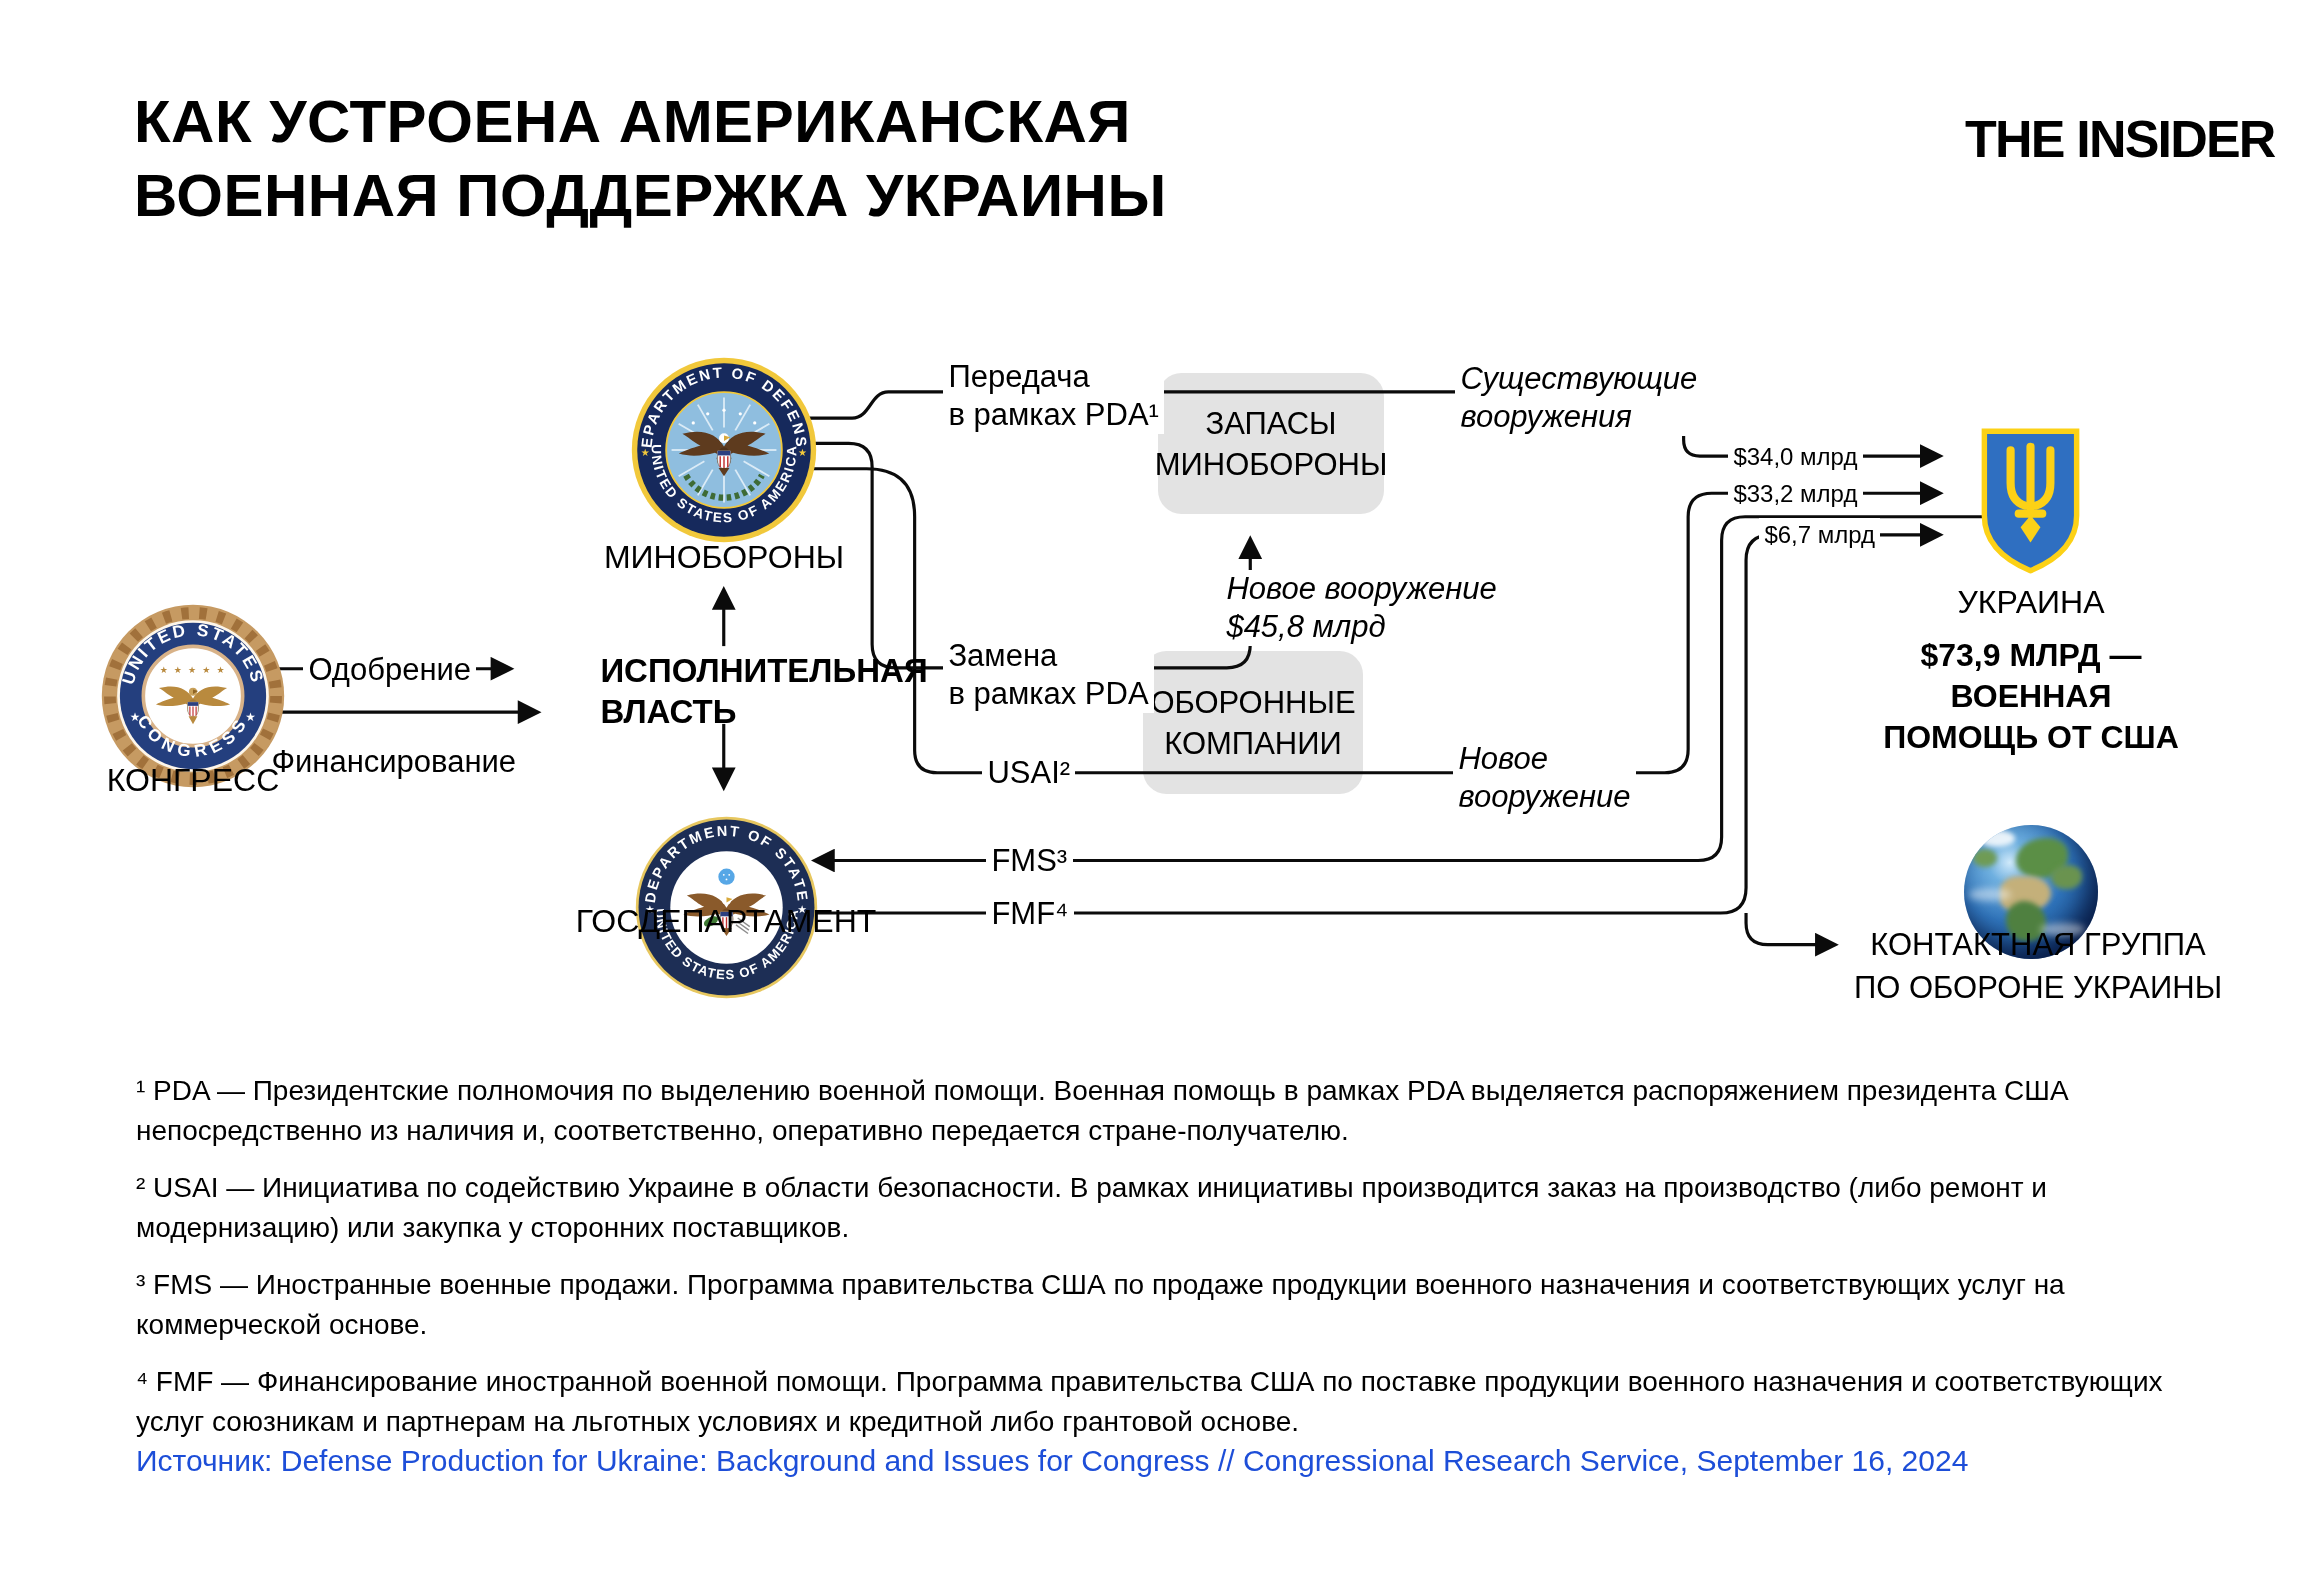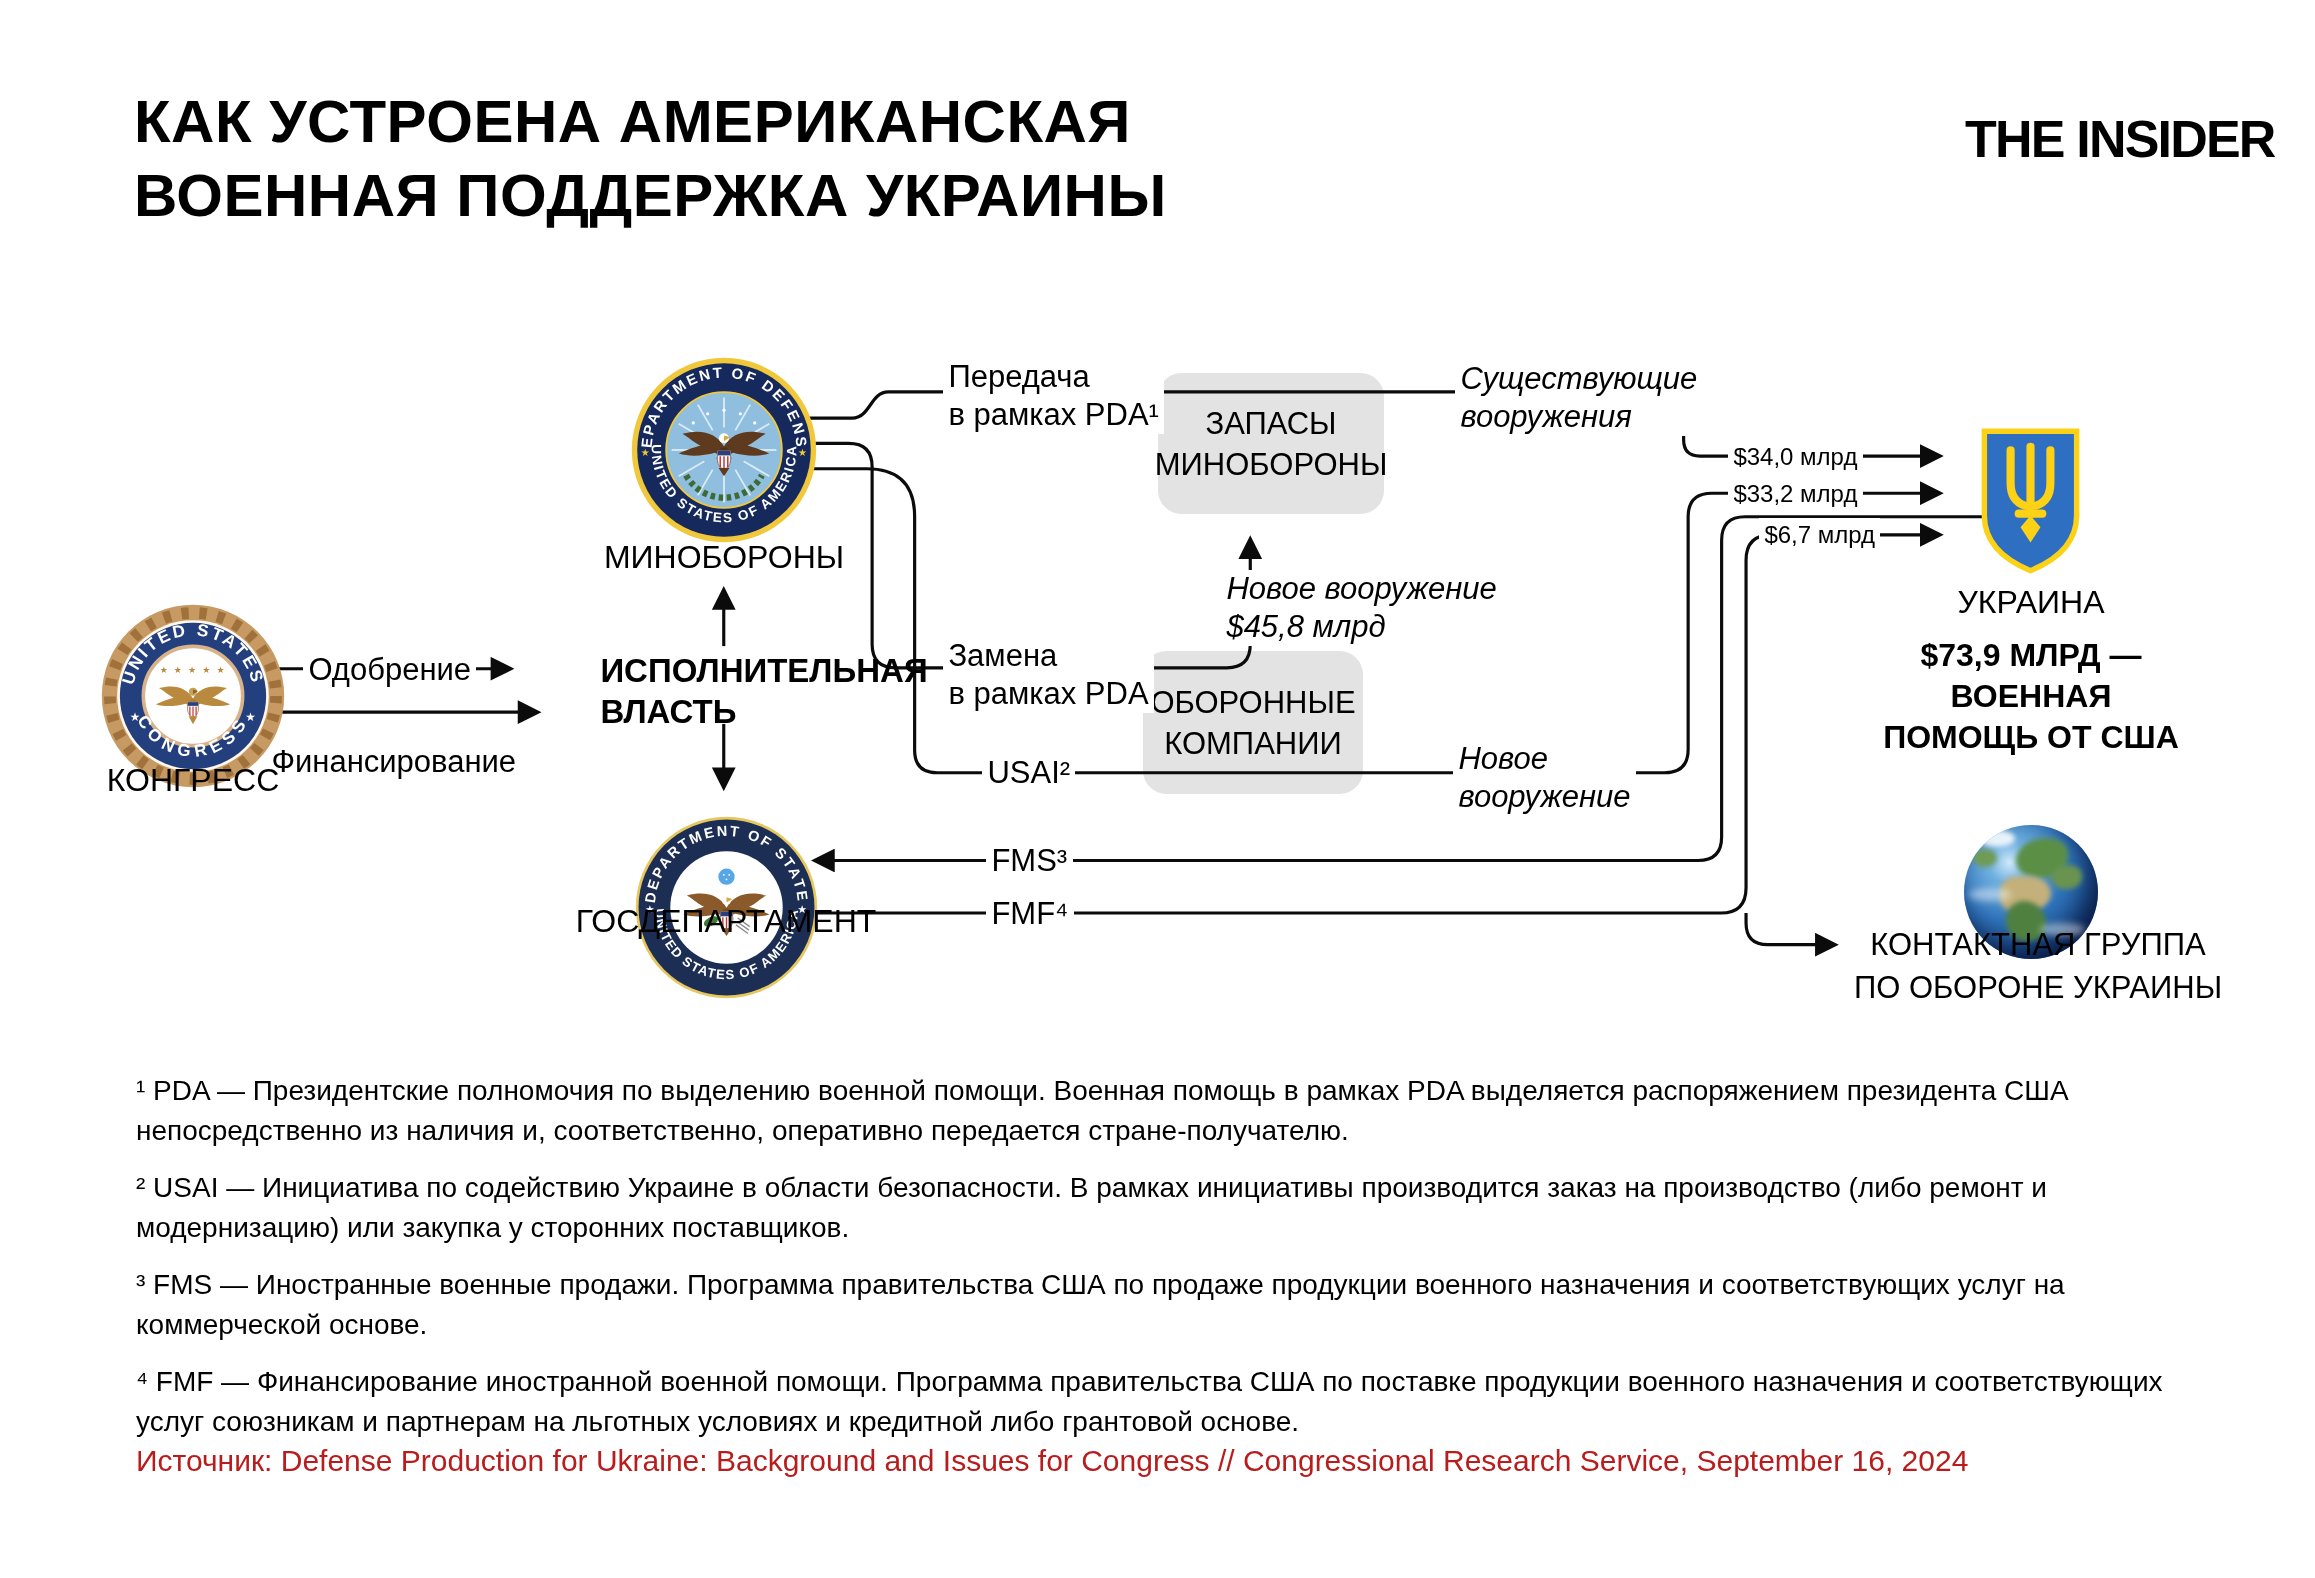--- a/index.html
+++ b/index.html
@@ -12,21 +12,21 @@
   .exec{left:724px;top:650px;transform:translateX(-50%);text-align:left;font-size:33px;font-weight:bold;line-height:41px;white-space:nowrap;margin-left:40px;}
   .gbox{background:#e3e3e3;border-radius:23.5px;display:flex;flex-direction:column;justify-content:center;
         align-items:center;font-size:31px;line-height:41px;text-align:center;}
   .lbl{font-size:31px;line-height:38px;background:#fff;padding:0 5.4px;white-space:nowrap;}
   .it{font-style:italic;}
   .amount{font-size:24px;line-height:34px;background:#fff;padding:0 5.4px;white-space:nowrap;}
   .total{left:2031px;top:635px;transform:translateX(-50%);text-align:center;font-size:32px;font-weight:bold;line-height:41px;white-space:nowrap;}
   .contact{left:2038px;top:923px;transform:translateX(-50%);text-align:center;font-size:31px;line-height:43px;white-space:nowrap;}
   .foot{left:136px;top:1071px;width:2090px;font-size:28px;line-height:40px;}
   .foot p{margin:0 0 17px 0;}
-  .source{left:136px;top:1444px;font-size:30px;color:#b91c1c;white-space:nowrap;}
+  .source{left:136px;top:1444px;font-size:30px;color:#1d4ed8;white-space:nowrap;}
   .seal-txt{font-weight:bold;fill:#ffffff;}
   .earth{left:1964px;top:825px;width:134px;height:134px;border-radius:50%;overflow:hidden;
          background:radial-gradient(circle at 34% 28%, #cfe9fa 0%, #6fb0e0 16%, #2f73ba 45%, #14427f 78%, #0b2c5c 100%);
          box-shadow:inset -9px -12.7px 22px rgba(0,0,30,.55);}
   .earth .blob{position:absolute;filter:blur(2.7px);}
   .b1{left:52px;top:12.7px;width:52px;height:40px;background:#5b8f46;border-radius:60% 40% 55% 45%;}
   .b2{left:36px;top:51px;width:51px;height:36px;background:#c4b07a;border-radius:45% 55% 60% 40%;}
   .b3{left:42px;top:76px;width:40px;height:40px;background:#4f8040;border-radius:50% 60% 45% 55%;}
   .b4{left:9px;top:23.5px;width:23.5px;height:18px;background:#6f9b55;border-radius:50%;}
   .b5{left:14.5px;top:5.4px;width:36px;height:16.3px;background:rgba(255,255,255,.85);border-radius:50%;}

